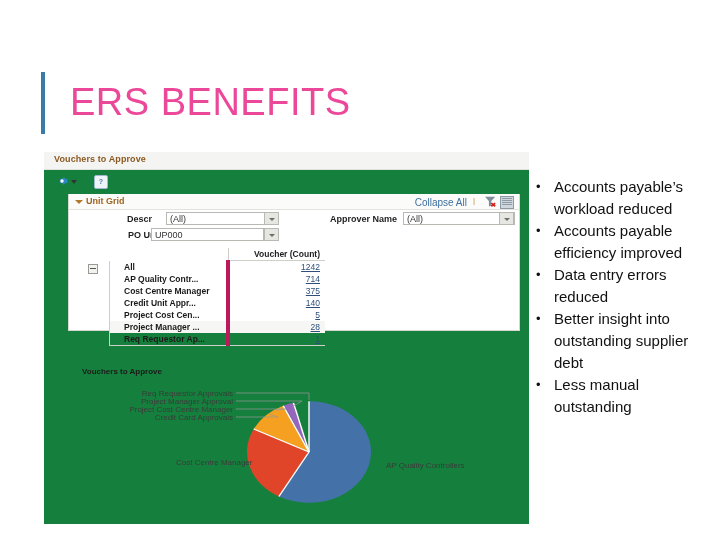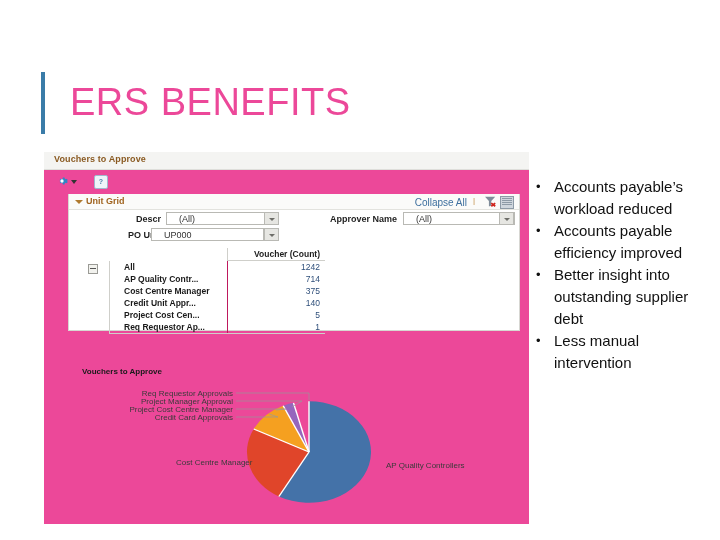--- a/index.html
+++ b/index.html
@@ -16,21 +16,21 @@
   }
   .slide-title{
     position:absolute;left:70px;top:78px;
     font-size:38px;line-height:48px;color:#ec4899;font-weight:400;
     letter-spacing:0.5px;white-space:nowrap;
   }
 
   
   .shot{
     position:absolute;left:44px;top:152px;width:485px;height:372px;
-    background:#ec4899;
+    background:#15803d;
   }
   .shot-header{
     position:absolute;left:0;top:0;width:485px;height:17px;
     background:#f4f4f2;border-bottom:1px solid #dededa;
   }
   .shot-header-title{
     position:absolute;left:10px;top:2px;font-size:9px;font-weight:bold;color:#8a5a22;
     letter-spacing:0.1px;
   }
 
@@ -60,21 +60,21 @@
   .pivot-title{position:absolute;left:17px;top:2px;font-size:9px;font-weight:bold;color:#a0641f;}
   .collapse-all{position:absolute;right:52px;top:3px;font-size:10px;color:#3d6f9e;text-decoration:none;}
   .sep{position:absolute;right:44px;top:2px;font-size:8px;color:#c08a40;}
   .filter-icon{position:absolute;right:22px;top:2px;width:13px;height:11px;}
   .grid-icon{position:absolute;right:5px;top:2px;width:12px;height:11px;
     background:#cfd6dd;border:1px solid #8d9aa6;}
   .grid-icon i{display:block;height:1px;background:#8d9aa6;margin:1px 1px 0 1px;}
   .f-label{position:absolute;font-size:9px;font-weight:bold;color:#1f1f1f;text-align:right;}
   .f-box{
     position:absolute;height:13px;border:1px solid #b9b9b4;background:#fff;
-    font-size:9px;color:#333;line-height:13px;padding-left:12px;box-sizing:border-box;
+    font-size:9px;color:#333;line-height:13px;padding-left:3px;box-sizing:border-box;
   }
   .f-btn{
     position:absolute;width:15px;height:13px;border:1px solid #b9b9b4;background:#e6e6e2;
     box-sizing:border-box;
   }
   .f-btn::after{
     content:"";position:absolute;left:4px;top:5px;width:0;height:0;
     border-left:3px solid transparent;border-right:3px solid transparent;border-top:3.5px solid #6d6d68;
   }
 
@@ -85,21 +85,22 @@
   .dtable th.cnt{
     width:98px;text-align:right;padding:1px 5px 1px 0;font-weight:bold;color:#1d1d1d;
     border-bottom:1px solid #cfcfca;border-left:1px solid #cfcfca;font-size:8.5px;
   }
   .dtable td.lbl{
     padding:1px 0 1px 14px;color:#1a1a1a;font-weight:bold;white-space:nowrap;
     border-left:1px solid #cfcfca;
   }
   .dtable td.cnt{
     text-align:right;padding:1px 5px 1px 0;color:#2f4f7a;
-    border-left:1px solid #be185d;
+    border-left:4px solid #be185d;
+    text-decoration:underline;
   }
   .dtable tr.alt td{background:#f6f6f4;}
   .dtable tr.last td{border-bottom:1px solid #cfcfca;}
   .expander{
     position:absolute;left:3px;margin-top:2px;width:8px;height:8px;
     border:1px solid #9a9a95;background:#f2f2ee;
   }
   .expander::after{content:"";position:absolute;left:1px;top:3px;width:6px;height:1px;background:#555;}
 
   
@@ -154,21 +155,21 @@
           <path stroke="#d0241c" stroke-width="2.2" d="M9 9l5 4M14 9l-5 4"></path>
         </svg>
         <div class="grid-icon">
           <i></i>
             <i></i>
             <i></i>
             <i></i>
         </div>
       </div>
 
-      <div class="f-label" style="left:22px;top:20px;width:70px;">Descr</div>
+      <div class="f-label" style="left:13px;top:20px;width:70px;">Descr</div>
       <div class="f-box" style="left:97px;top:18px;width:113px;">(All)</div>
       <div class="f-btn" style="left:195px;top:18px;"></div>
 
       <div class="f-label" style="left:22px;top:36px;width:70px;">PO Unit</div>
       <div class="f-box" style="left:82px;top:34px;width:113px;">UP000</div>
       <div class="f-btn" style="left:195px;top:34px;"></div>
 
       <div class="f-label" style="left:228px;top:20px;width:100px;">Approver Name</div>
       <div class="f-box" style="left:334px;top:18px;width:112px;">(All)</div>
       <div class="f-btn" style="left:430px;top:18px;"></div>
@@ -197,20 +198,24 @@
               <td class="lbl">Cost Centre Manager</td>
               <td class="cnt">375</td>
             </tr>
             <tr>
               <td class="lbl">Credit Unit Appr...</td>
               <td class="cnt">140</td>
             </tr>
             <tr>
               <td class="lbl">Project Cost Cen...</td>
               <td class="cnt">5</td>
+            </tr>
+            <tr class="alt">
+              <td class="lbl">Project Manager ...</td>
+              <td class="cnt">28</td>
             </tr>
             <tr class="last">
               <td class="lbl">Req Requestor Ap...</td>
               <td class="cnt">1</td>
             </tr>
           </tbody>
         </table>
       </div>
     </div>
 
@@ -259,18 +264,19 @@
           <text x="322" y="101" text-anchor="start">AP Quality Controllers</text>
         </g>
       </svg>
     </div>
   </div>
 
   <div class="bullets">
     <ul>
       <li>Accounts payable’s workload reduced</li>
       <li>Accounts payable efficiency improved</li>
+      <li>Data entry errors reduced</li>
       <li>Better insight into outstanding supplier debt</li>
-      <li>Less manual intervention</li>
+      <li>Less manual outstanding</li>
     </ul>
   </div>
 
 </div>
 
 </body></html>

